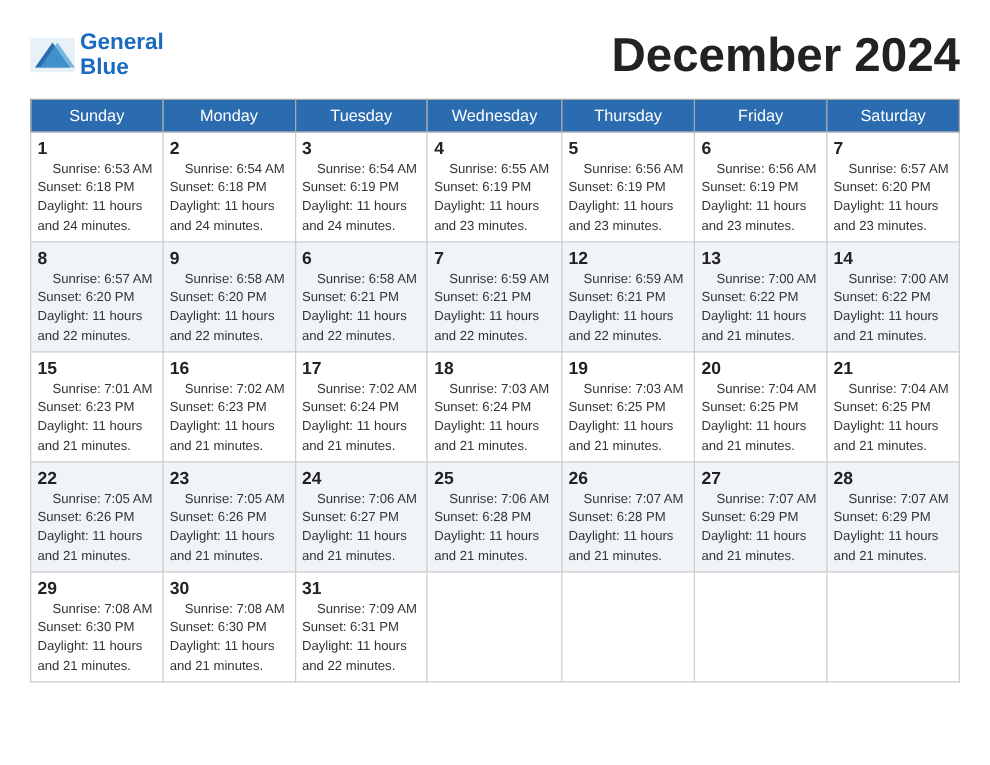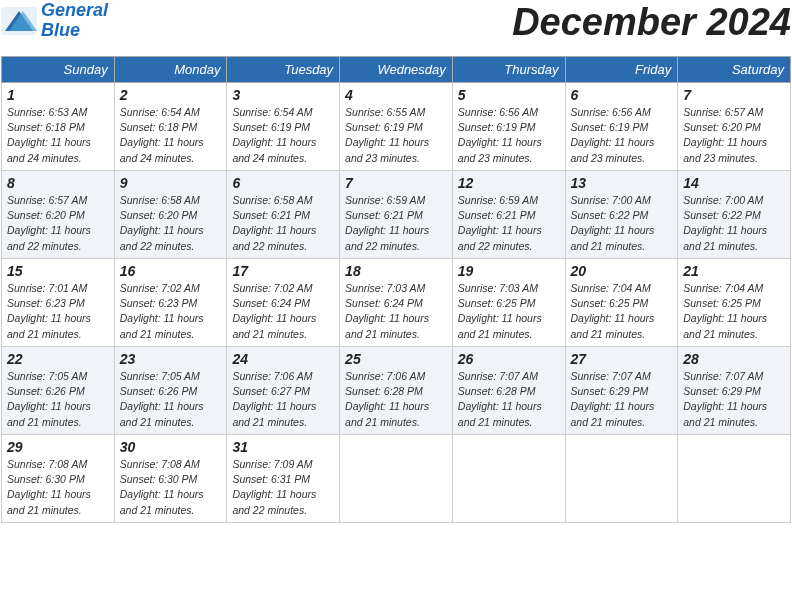--- a/index.html
+++ b/index.html
@@ -7,22 +7,21 @@
       font-family: Arial, sans-serif;
       background: #fff;
       width: 792px;
       height: 612px;
       overflow: hidden;
     }
     .page {
       width: 792px;
       height: 612px;
       background: #fff;
-      padding: 1px;
-      font-style: italic;
+      padding: 24px;
     }
     .header {
       display: flex;
       justify-content: space-between;
       align-items: flex-start;
       margin-bottom: 12px;
     }
     .logo {
       display: flex;
       align-items: center;
@@ -54,21 +53,21 @@
       color: #444;
     }
     .calendar {
       width: 100%;
       border-collapse: collapse;
       font-size: 11px;
     }
     .calendar th {
       background: #2b6cb0;
       color: #fff;
-      text-align: right;
+      text-align: center;
       padding: 5px 6px;
       font-size: 13px;
       font-weight: normal;
       border: 1px solid #aaa;
     }
     .calendar td {
       border: 1px solid #ccc;
       vertical-align: top;
       padding: 4px 5px;
       width: 110px;
@@ -82,20 +81,21 @@
       font-size: 14px;
       font-weight: bold;
       color: #222;
       display: block;
       margin-bottom: 2px;
     }
     .day-info {
       color: #333;
       line-height: 1.45;
       font-size: 10.5px;
+      margin-left: 12px;
     }
     .empty-cell {
       background: #fff !important;
     }
   </style>
 </head>
 <body>
 
 <div class="page">
   <div class="header">

